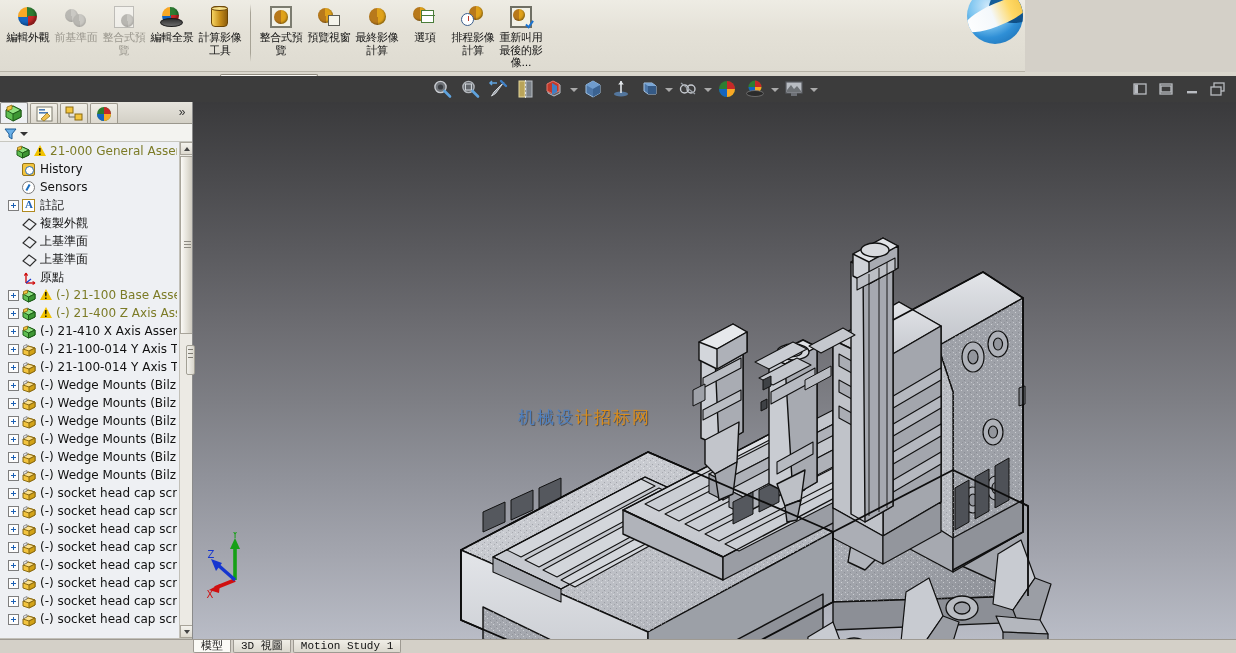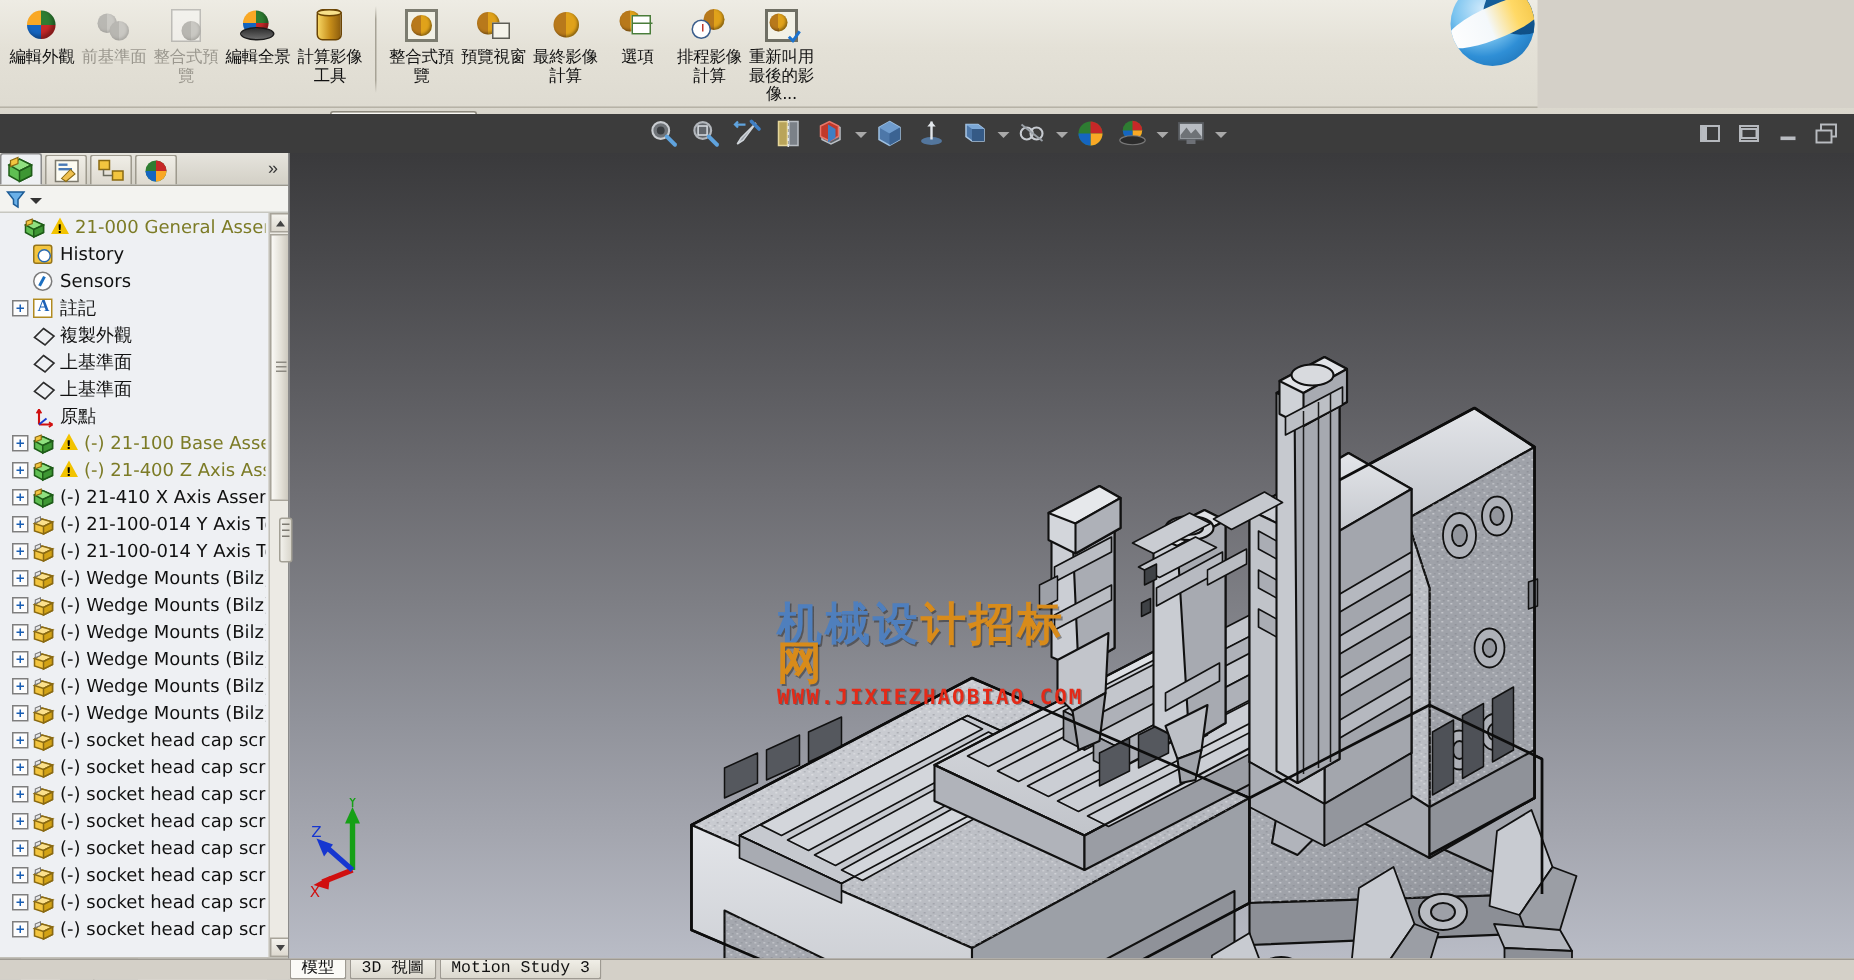--- a/index.html
+++ b/index.html
@@ -229,21 +229,21 @@
     position:absolute; left:193px; top:102px; width:1043px; height:537px;
     background: linear-gradient(180deg,
         #3a3a3c 0%, #4a4a4d 14%, #5b5b5f 28%, #6d6d72 42%,
         #7e7f85 56%, #90929a 70%, #a3a5ae 84%, #b9bcc6 100%);
     overflow:hidden;
   }
   .model { position:absolute; left:0; top:0; width:1043px; height:537px; }
   .triad { position:absolute; left:10px; top:430px; width:66px; height:66px; }
   .wm { position:absolute; left:325px; top:302px; width:220px; pointer-events:none; }
   .wm-cn {
-    font-family:"DejaVu Sans", sans-serif; font-size:30px; font-weight:bold;
+    font-family:"DejaVu Sans", sans-serif; font-size:17px; font-weight:normal;
     color:#4f7fbd; letter-spacing:2px; line-height:26px;
     text-shadow: 1px 1px 0 rgba(0,0,0,.35);
   }
   .wm-cn span.or { color:#d88b1a; }
   .wm-en {
     font-family:"DejaVu Sans Mono","Liberation Mono",monospace; font-size:14px; font-weight:bold;
     color:#e42a18; letter-spacing:1.3px; margin-top:1px;
     text-shadow: 1px 1px 0 rgba(0,0,0,.3);
   }
 
@@ -1171,24 +1171,23 @@
         <polygon points="6,58 17,52 16,61" fill="#d01010"></polygon>
         <text x="7" y="66" fill="#d01010" font-size="10" font-family="DejaVu Sans, sans-serif" text-anchor="middle">X</text>
         <line x1="32" y1="48" x2="15" y2="33" stroke="#1636d0" stroke-width="3.4"></line>
         <polygon points="8,27 19,31 13,39" fill="#1636d0"></polygon>
         <text x="8" y="26" fill="#1636d0" font-size="10" font-family="DejaVu Sans, sans-serif" text-anchor="middle">Z</text>
       </svg>
     </div>
 
     <div class="wm">
       <div class="wm-cn"><span>机械设</span><span class="or">计</span><span class="or">招标网</span></div>
-      <div class="wm-en">WWW.JIXIEZHAOBIAO.COM</div>
     </div>
   </div>
 
   <div class="bottom-bar">
     <div class="bottom-left"></div>
     <div class="btab active">模型</div>
     <div class="btab">3D 視圖</div>
-    <div class="btab">Motion Study 3</div>
+    <div class="btab">Motion Study 1</div>
   </div>
 
 </div>
 
 </body></html>

